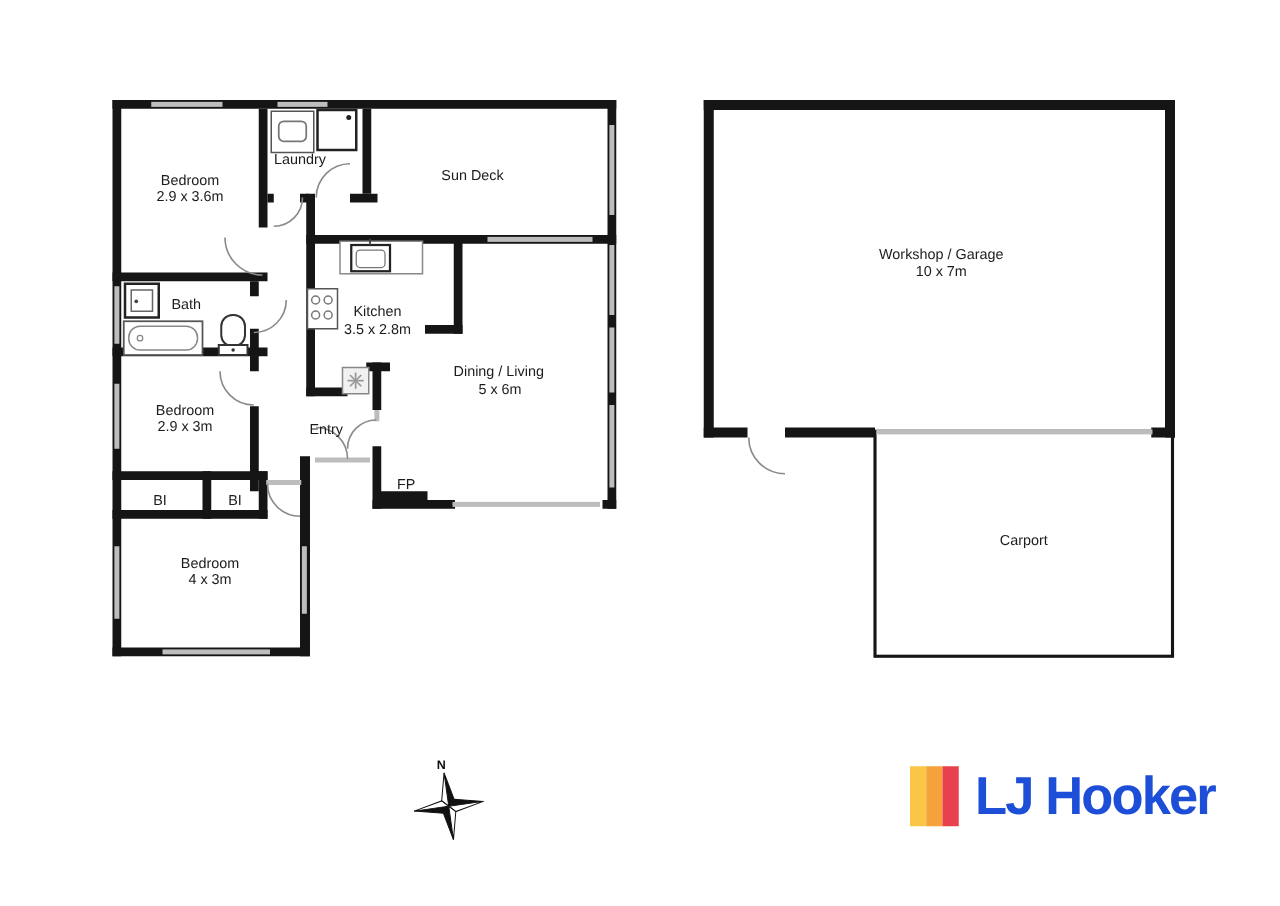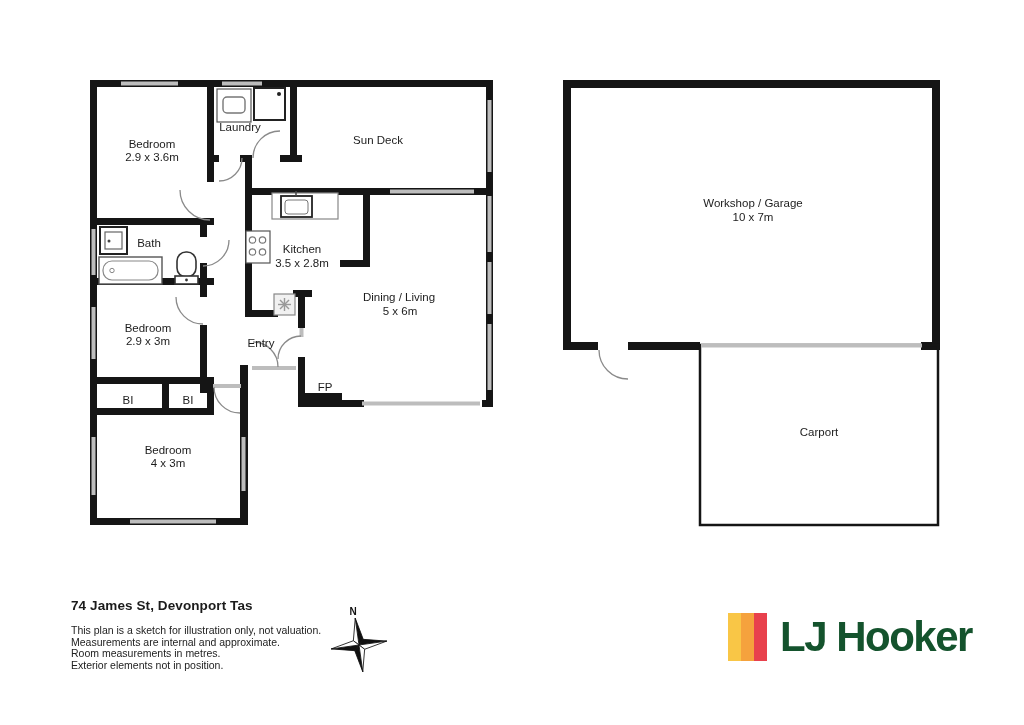--- a/index.html
+++ b/index.html
@@ -7,21 +7,21 @@
         font-family:"Liberation Sans",sans-serif;}
   svg{position:absolute;left:0;top:0;}
   .room-label{font-family:"Liberation Sans",sans-serif;font-size:11.5px;fill:#1c1c1c;text-anchor:middle;}
   .north-label{font-family:"Liberation Sans",sans-serif;font-size:10px;font-weight:bold;fill:#111;text-anchor:middle;}
   .address-block{position:absolute;left:71px;top:598px;color:#1b1b1b;}
   .address-title{font-size:13.5px;font-weight:700;margin:0 0 12px 0;letter-spacing:0.1px;}
   .disclaimer p{font-size:10.5px;margin:0;line-height:11.6px;color:#222;}
   .logo{position:absolute;left:728px;top:612px;height:50px;display:flex;align-items:center;}
   .logo-mark{width:39px;height:48px;display:flex;}
   .logo-stripe{flex:1 1 0;height:100%;}
-  .logo-text{font-size:42px;font-weight:700;color:#14532d;letter-spacing:-1.5px;
+  .logo-text{font-size:42px;font-weight:700;color:#1d4ed8;letter-spacing:-1.5px;
              margin-left:13px;line-height:48px;transform:scaleY(1.02);}
 </style>
 </head>
 <body>
 
 <div class="page">
 
 <svg width="1024" height="725" viewBox="0 0 1024 725">
 
   <g fill="#151515">
@@ -185,29 +185,20 @@
       <polygon points="387,645 364,640 359,645" fill="#111"></polygon>
       <polygon points="387,645 364,650 359,645" fill="#fff"></polygon>
       <polygon points="359,672 354,650 359,645" fill="#111"></polygon>
       <polygon points="359,672 364,650 359,645" fill="#fff"></polygon>
       <polygon points="331,645 354,650 359,645" fill="#111"></polygon>
       <polygon points="331,645 354,640 359,645" fill="#fff"></polygon>
     </g>
   </g>
 </svg>
 
-<div class="address-block">
-  <p class="address-title">74 James St, Devonport Tas</p>
-  <div class="disclaimer">
-    <p>This plan is a sketch for illustration only, not valuation.</p>
-    <p>Measurements are internal and approximate.</p>
-    <p>Room measurements in metres.</p>
-    <p>Exterior elements not in position.</p>
-  </div>
-</div>
 
 <div class="logo">
   <div class="logo-mark">
     <div class="logo-stripe" style="background: rgb(249, 198, 70);"></div>
     <div class="logo-stripe" style="background: rgb(245, 162, 61);"></div>
     <div class="logo-stripe" style="background: rgb(232, 65, 77);"></div>
   </div>
   <div class="logo-text">LJ Hooker</div>
 </div>
 

